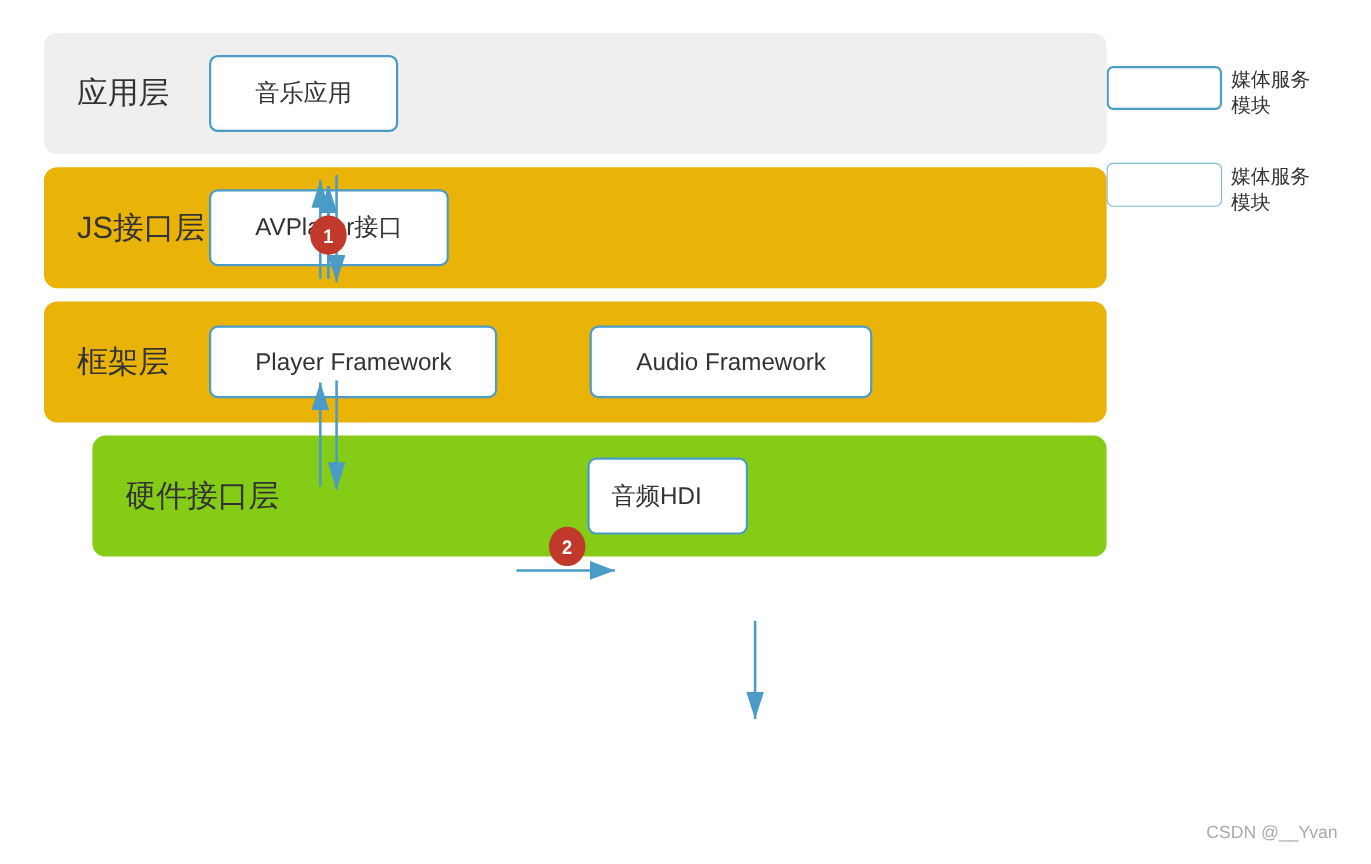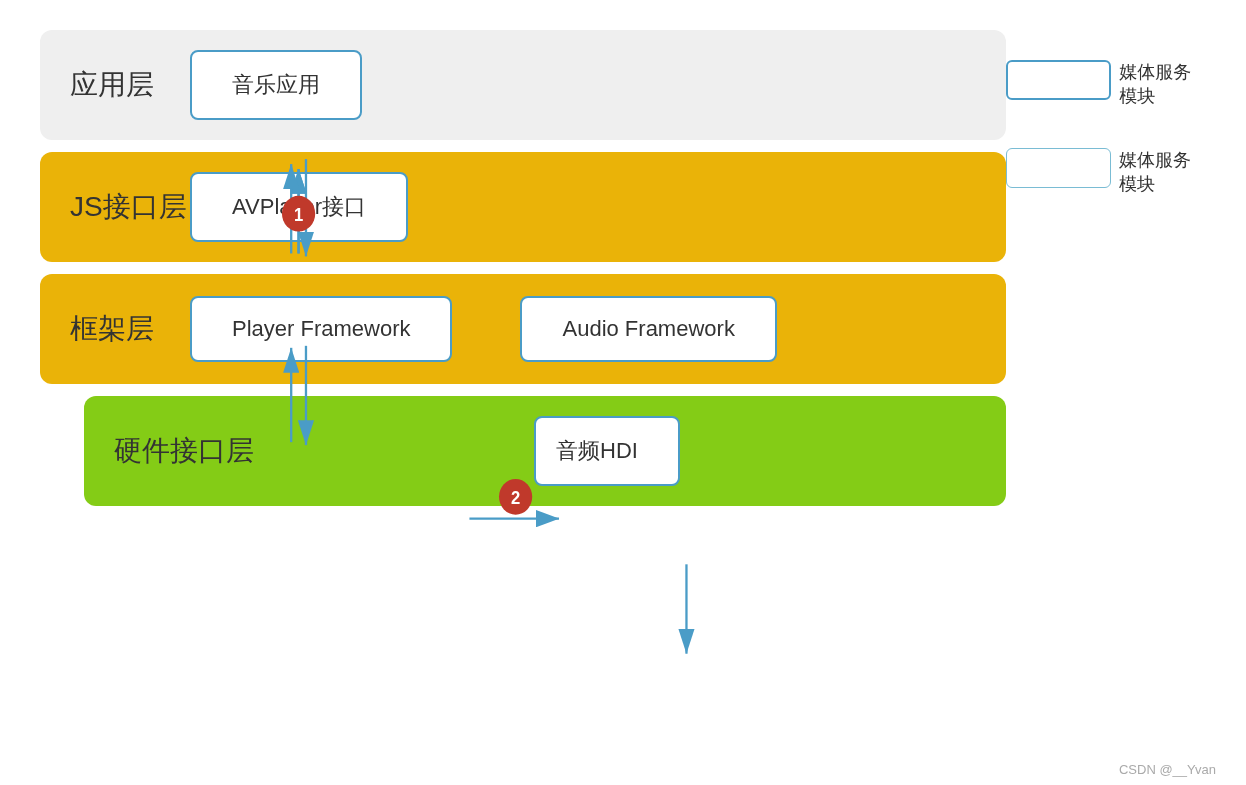--- a/index.html
+++ b/index.html
@@ -114,23 +114,23 @@
     }
 
     .legend-label {
       font-size: 18px;
       color: #333333;
     }
 
     
     .watermark {
       position: absolute;
-      bottom: 8px;
+      bottom: 18px;
       right: 30px;
-      font-size: 13px;
+      font-size: 16px;
       color: #aaaaaa;
     }
 
     
     .svg-overlay {
       position: absolute;
       top: 0;
       left: 0;
       width: 100%;
       height: 100%;
@@ -160,21 +160,21 @@
 
     <div class="layer-row layer-js" style="background:#eab308;">
       <div class="layer-label">JS接口层</div>
       <div class="layer-content">
         <div class="module-box">AVPlayer接口</div>
       </div>
     </div>
 
     <div class="layer-row layer-framework" style="background:#eab308;">
       <div class="layer-label">框架层</div>
-      <div class="layer-content" style="gap:8px; display:flex; align-items:center;">
+      <div class="layer-content" style="gap:24px; display:flex; align-items:center;">
         <div class="module-box">Player Framework</div>
         <div class="module-box" style="margin-left: 60px;">Audio Framework</div>
       </div>
     </div>
 
     <div class="layer-row layer-hardware" style="background:#84cc16;margin-left:44px;">
       <div class="layer-label">硬件接口层</div>
       <div class="layer-content">
         <div class="module-box" style="margin-left: 280px; padding-left: 20px;">音频HDI</div>
       </div>

